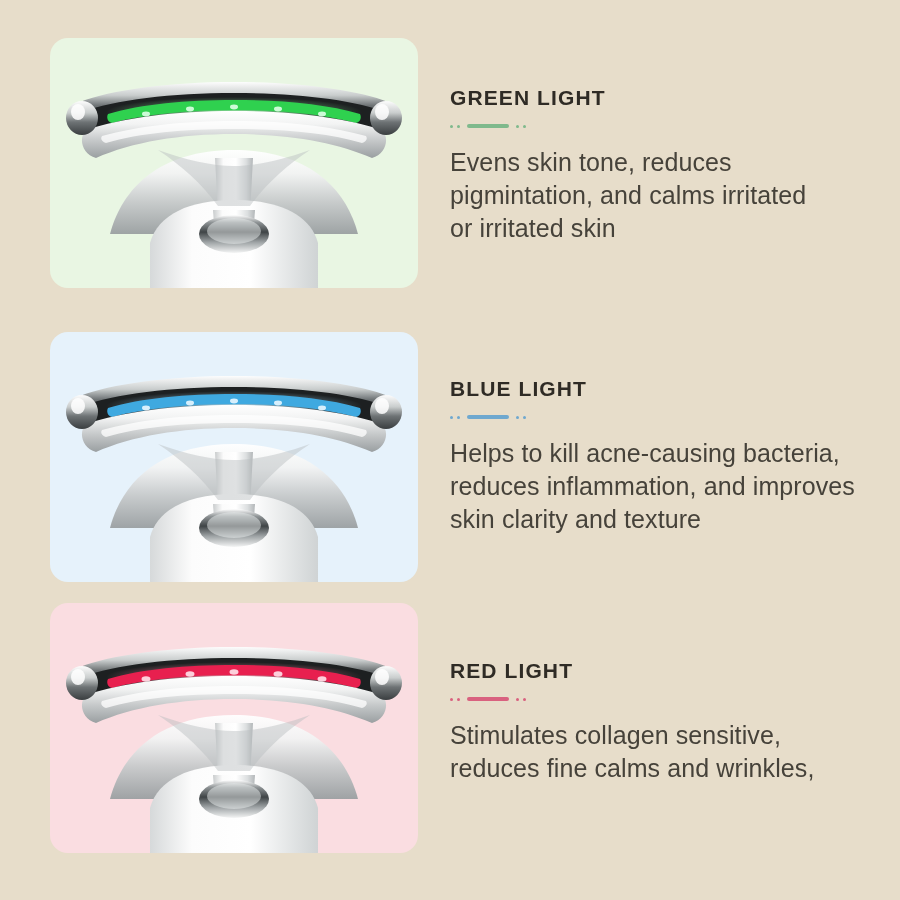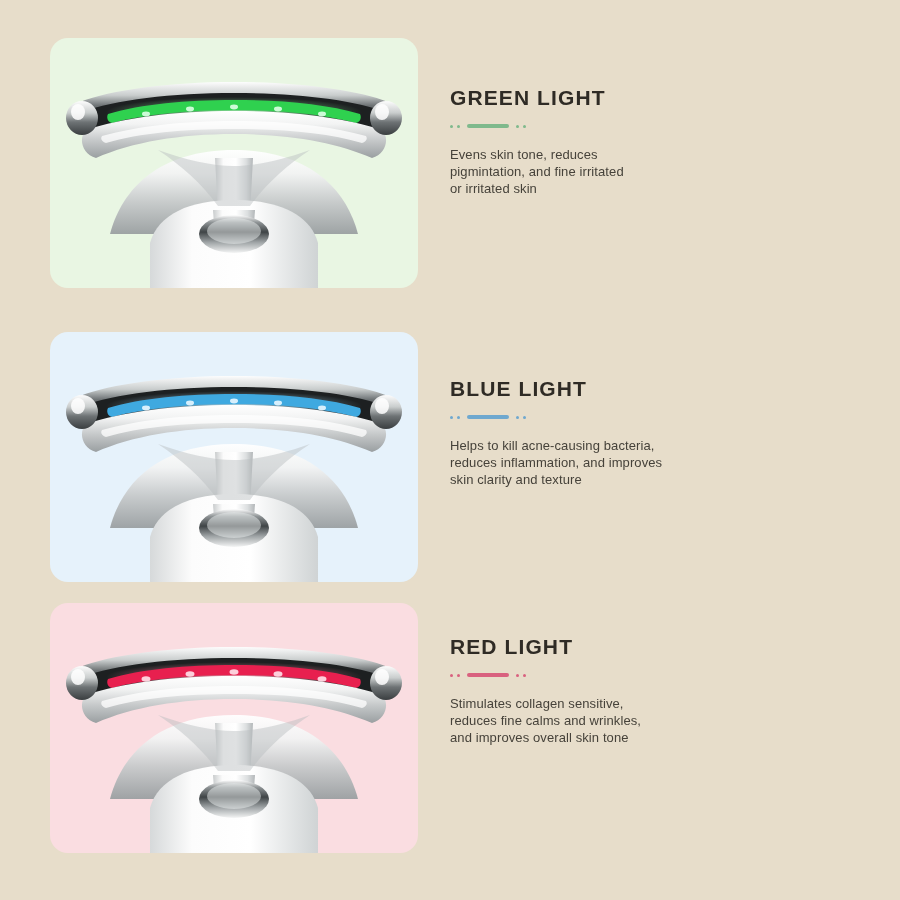--- a/index.html
+++ b/index.html
@@ -30,38 +30,38 @@
   .card.red   { background:#fadde1; }
 
   
   .device { position:absolute; left:0; top:0; width:368px; height:250px; }
   .device svg { display:block; width:368px; height:250px; }
 
   
   .textcol { position:absolute; left:450px; top:0; width:430px; }
   .row.r1 .textcol { top:48px; }
   .row.r2 .textcol { top:45px; }
-  .row.r3 .textcol { top:32px; }
+  .row.r3 .textcol { top:56px; }
 
   .heading {
     font-size:21px;
     font-weight:bold;
     letter-spacing:1.1px;
     color:#2f2b25;
     line-height:1.1;
     white-space:nowrap;
   }
 
   .divider { margin-top:13px; height:8px; display:flex; align-items:center; gap:4px; }
   .divider .dot { width:3px; height:3px; border-radius:50%; display:block; }
   .divider .dash { width:42px; height:3.5px; border-radius:2px; display:block; margin:0 3px; }
 
   .body {
     margin-top:16px;
-    font-size:13px;
+    font-size:25px;
     line-height:1.32;
     color:#46423a;
     letter-spacing:0.1px;
     max-width:420px;
   }
   .body span { display:block; white-space:nowrap; }
 </style>
 </head>
 <body style="background: rgb(231, 221, 202);">
 
@@ -153,21 +153,21 @@
       <div class="heading">GREEN LIGHT</div>
       <div class="divider">
         <span class="dot" style="background: rgb(127, 185, 140);"></span>
         <span class="dot" style="background: rgb(127, 185, 140);"></span>
         <span class="dash" style="background: rgb(127, 185, 140);"></span>
         <span class="dot" style="background: rgb(127, 185, 140);"></span>
         <span class="dot" style="background: rgb(127, 185, 140);"></span>
       </div>
       <div class="body">
         <span>Evens skin tone, reduces</span>
-        <span>pigmintation, and fine irritated</span>
+        <span>pigmintation, and calms irritated</span>
         <span>or irritated skin</span>
       </div>
     </div>
   </div>
 
   <div class="row r2">
     <div class="card blue" style="background: rgb(230, 242, 251);">
       <div class="device">
         <svg viewBox="0 0 368 250" xmlns="http://www.w3.org/2000/svg">
           <defs>
@@ -352,18 +352,17 @@
       <div class="divider">
         <span class="dot" style="background: rgb(217, 97, 127);"></span>
         <span class="dot" style="background: rgb(217, 97, 127);"></span>
         <span class="dash" style="background: rgb(217, 97, 127);"></span>
         <span class="dot" style="background: rgb(217, 97, 127);"></span>
         <span class="dot" style="background: rgb(217, 97, 127);"></span>
       </div>
       <div class="body">
         <span>Stimulates collagen sensitive,</span>
         <span>reduces fine calms and wrinkles,</span>
-        <span>and improves overall skin tone</span>
       </div>
     </div>
   </div>
 
 </div>
 
 </body></html>

